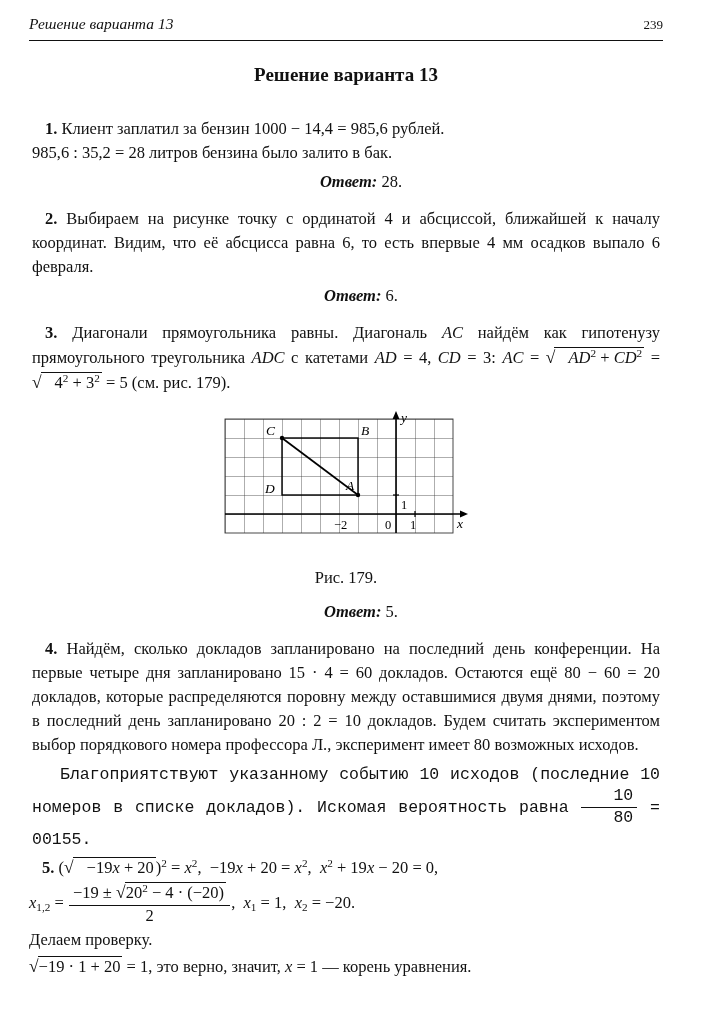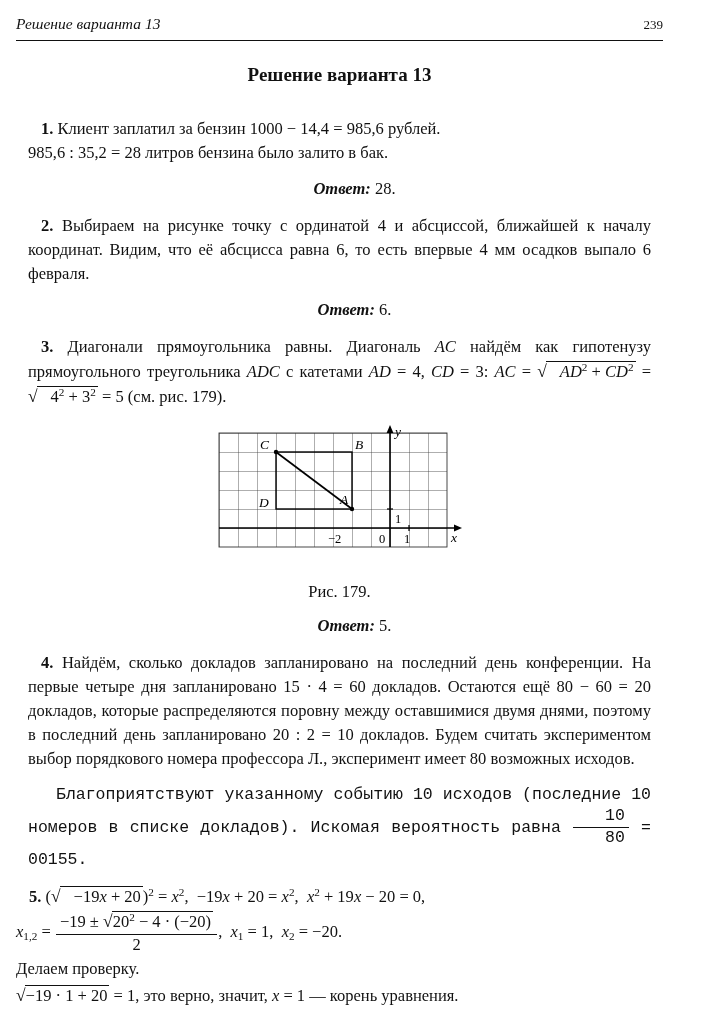--- a/index.html
+++ b/index.html
@@ -9,40 +9,40 @@
   body {
     width: 701px; height: 1024px;
     color: #111;
     font-family: "Liberation Serif", serif;
     font-size: 16.5px;
     line-height: 24px;
   }
   .page {
     box-sizing: border-box;
     width: 701px; height: 1024px;
-    padding: 12px 38px 0 16px;
+    padding: 12px 38px 0 29px;
     overflow: hidden;
   }
   .running-header {
     display: flex;
     justify-content: space-between;
     align-items: baseline;
     border-bottom: 1.5px solid #111;
     padding-bottom: 3px;
   }
   .rh-title { font-style: italic; font-size: 15.5px; }
   .rh-page  { font-size: 13px; }
   h1.title {
     text-align: center;
     font-size: 19px;
     font-weight: bold;
     margin: 22px 0 30px 0;
   }
   .para {
-    margin: 12px;
+    margin: 3px;
     text-align: justify;
     text-indent: 13px;
   }
   .line-first { display: block; text-indent: 13px; }
   .line-next  { display: block; text-indent: 0; }
   .pnum { font-weight: bold; }
   .answer {
     margin: 5px 0 13px 0;
     text-indent: 30px;
     text-align: center;

